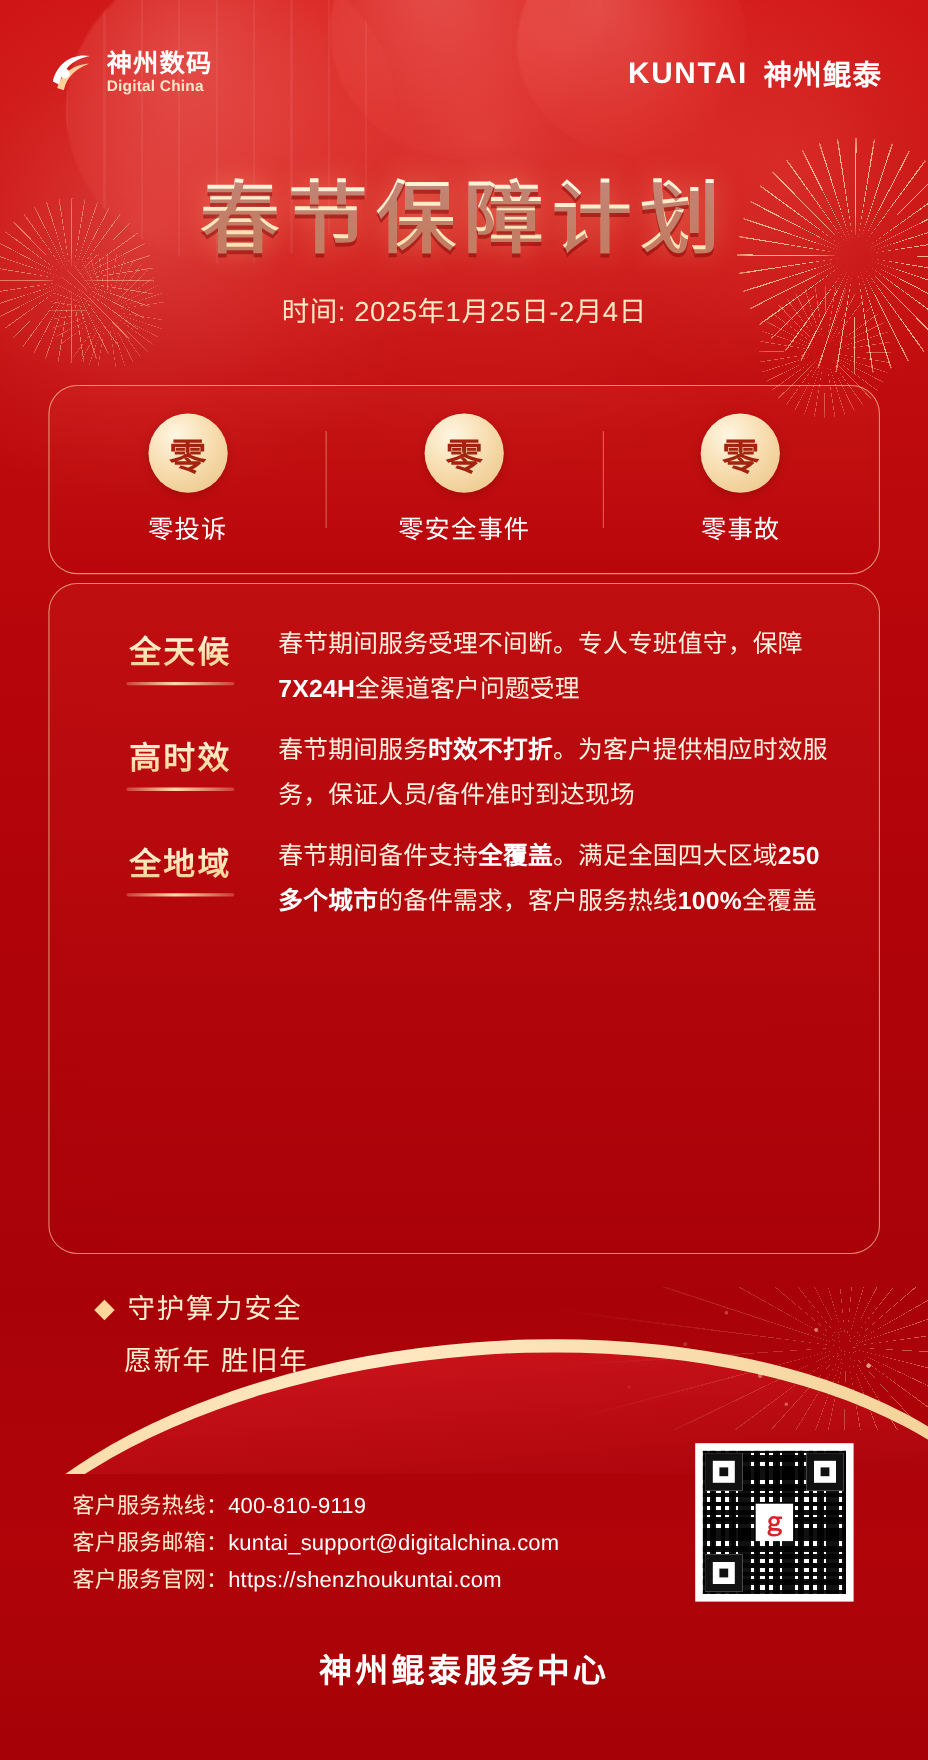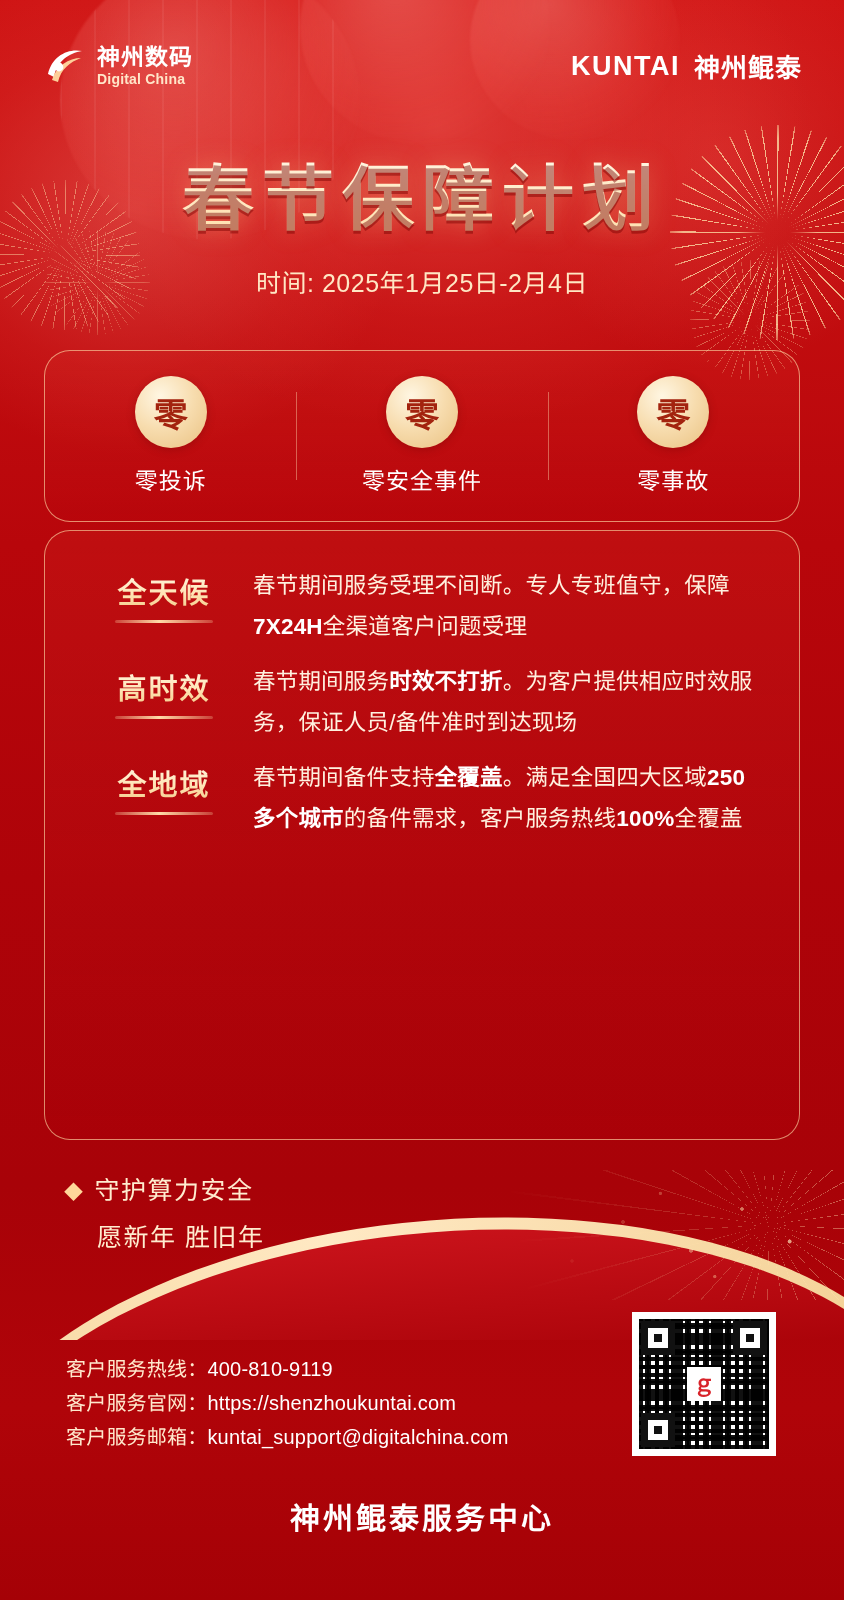--- a/index.html
+++ b/index.html
@@ -161,25 +161,26 @@
     font-size: 22.5px;
     line-height: 41px;
     letter-spacing: .2px;
     padding-right: 6px;
   }
   .feat-text b { color: #ffffff; font-weight: bold; }
 
   
   .slogan {
     position: absolute;
-    left: 64px; top: 1168px;
+    left: 80px; top: 1168px;
     color: #ffeccf;
     font-size: 25px;
     line-height: 44px;
     letter-spacing: 1.5px;
+    text-align: center;
   }
   .slogan .dia { color: #ffd79a; font-size: 19px; margin-right: 10px; }
   .slogan-l2 { padding-left: 33px; }
 
   
   .wave-wrap { position: absolute; left: 0; right: 0; top: 1180px; height: 160px; overflow: hidden; }
   .wave-gold {
     position: absolute; left: -60px; top: 40px; width: 1000px; height: 260px;
     border-radius: 50% 50% 0 0 / 100% 100% 0 0;
     background: linear-gradient(90deg, #f6d79f, #ffe9c4 40%, #f3cf92 100%);
@@ -370,24 +371,24 @@
     <div class="wave-gold"></div>
     <div class="wave-red"></div>
   </div>
   <div class="sparkle-field"></div>
 
   <div class="contact">
     <div>
       <span class="lbl">客户服务热线：</span><span class="val">400-810-9119</span>
     </div>
     <div>
+      <span class="lbl">客户服务邮箱：</span><span class="val">kuntai_support@digitalchina.com</span>
+    </div>
+    <div>
       <span class="lbl">客户服务官网：</span><span class="val">https://shenzhoukuntai.com</span>
-    </div>
-    <div>
-      <span class="lbl">客户服务邮箱：</span><span class="val">kuntai_support@digitalchina.com</span>
     </div>
   </div>
 
   <div class="qr-box">
     <div class="qr-inner">
       <div class="qr-eye tl"></div>
       <div class="qr-eye tr"></div>
       <div class="qr-eye bl"></div>
       <div class="qr-logo">
         <span>ｇ</span>

